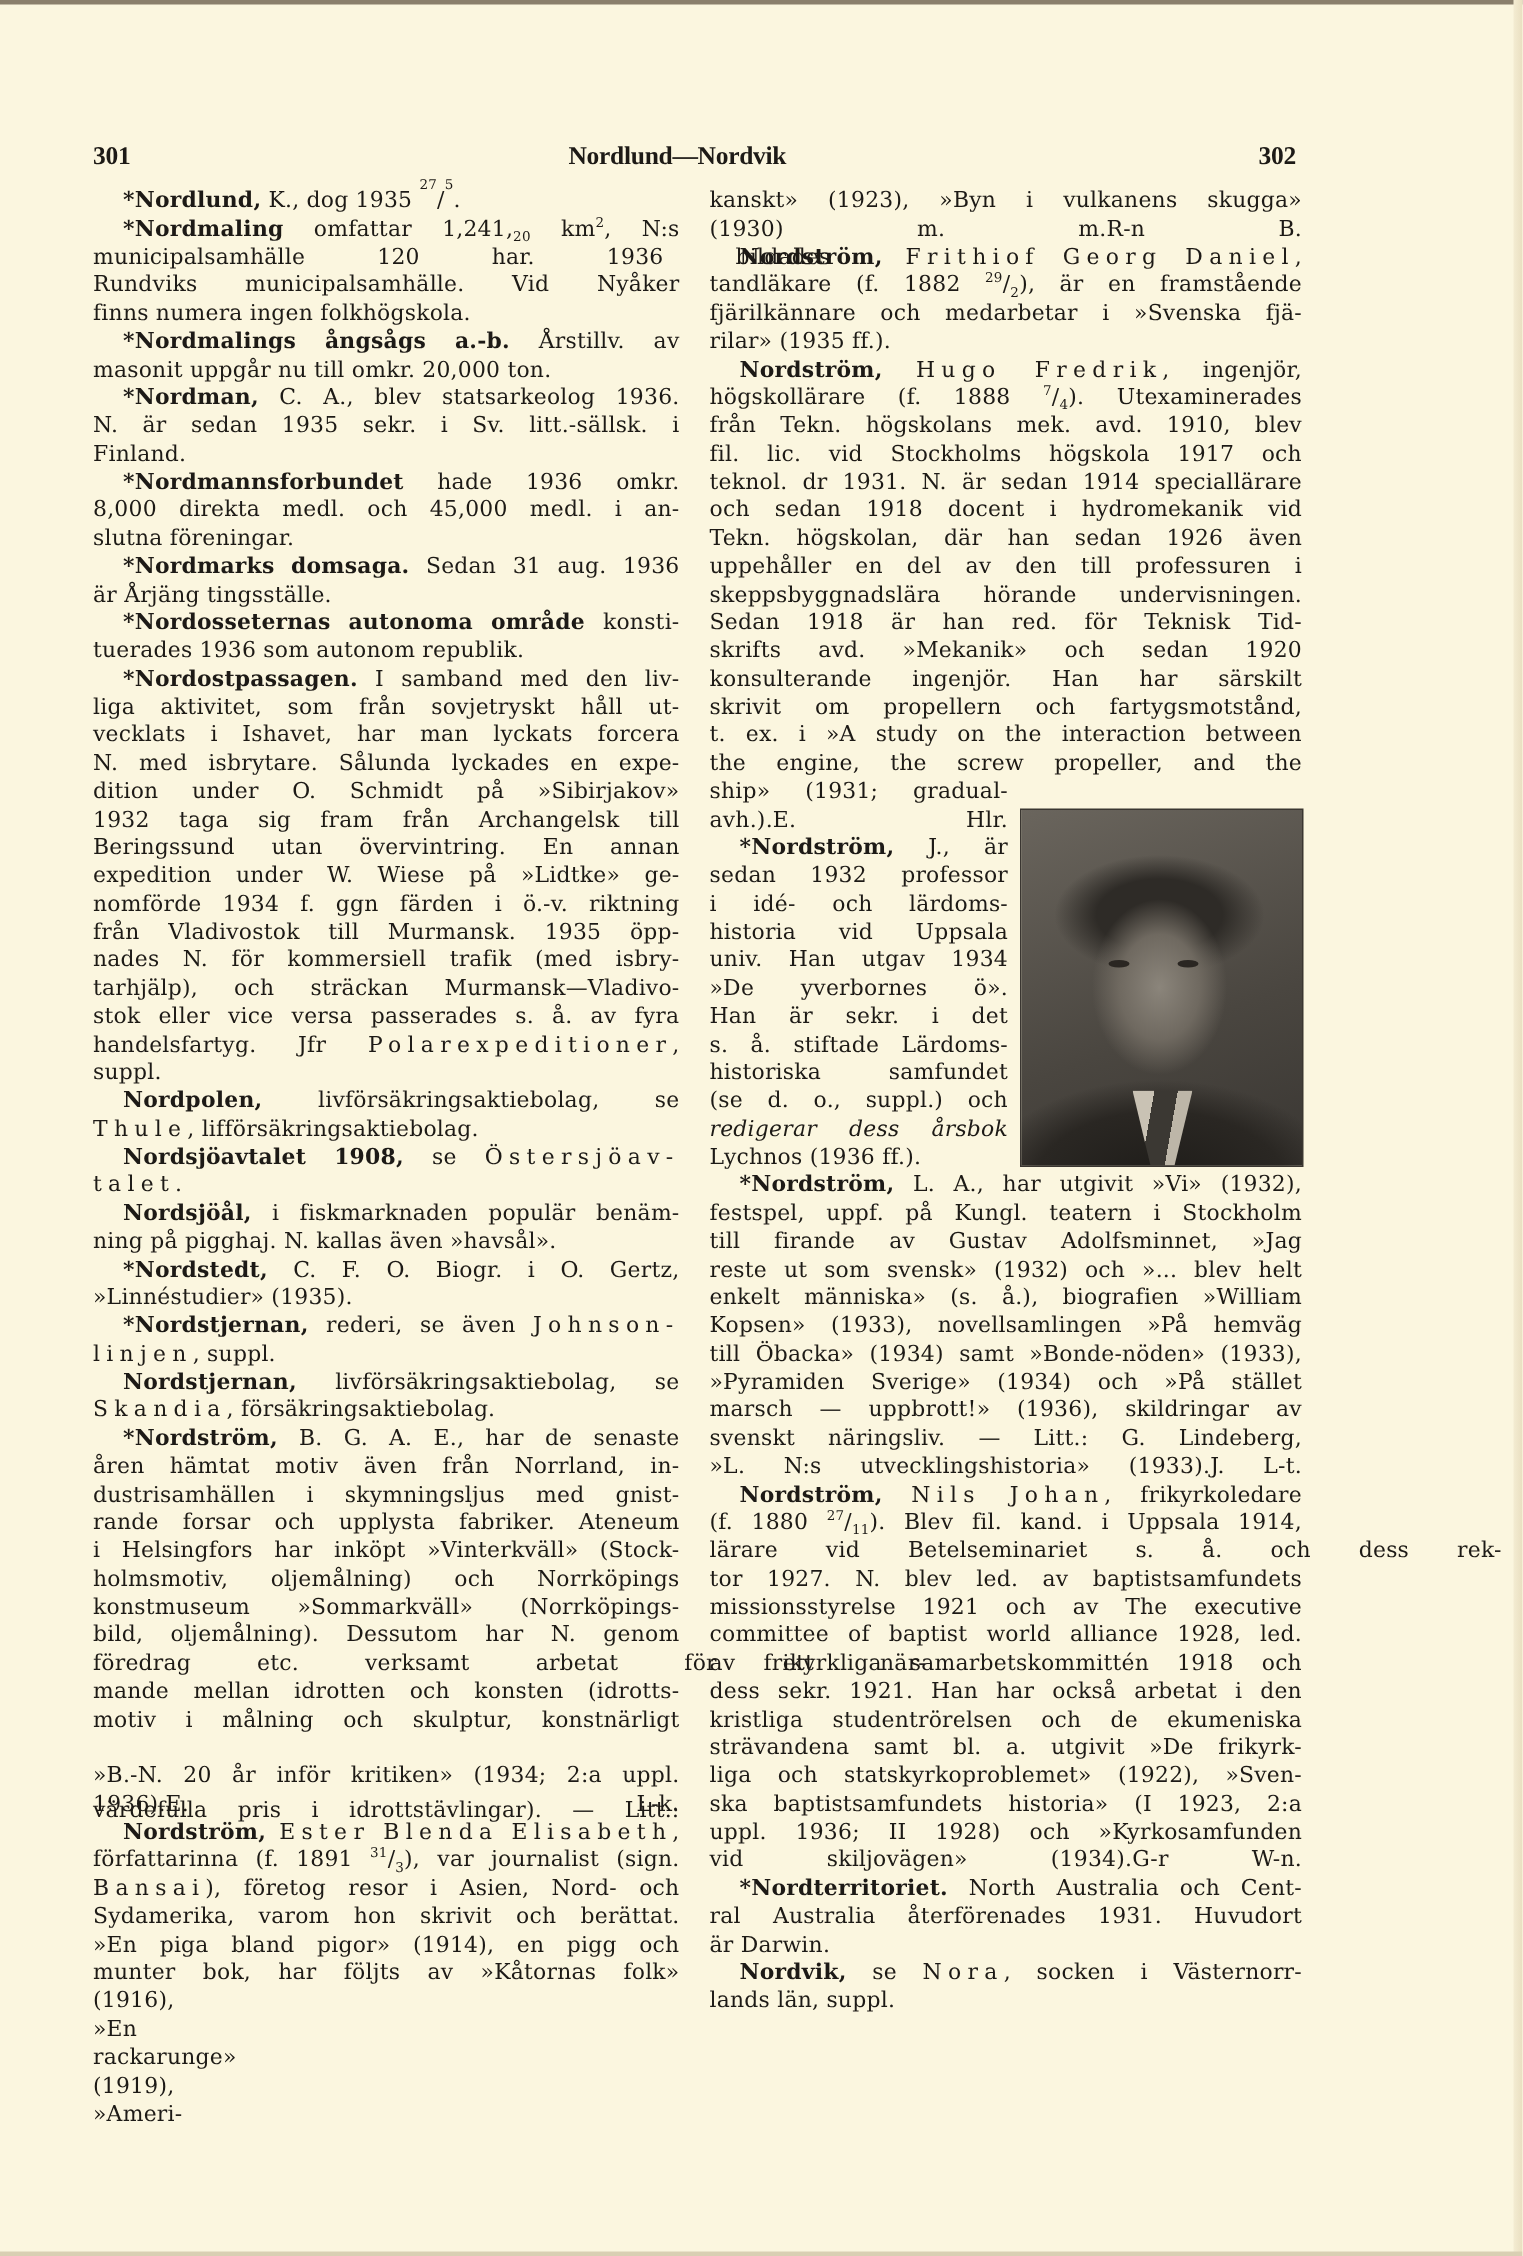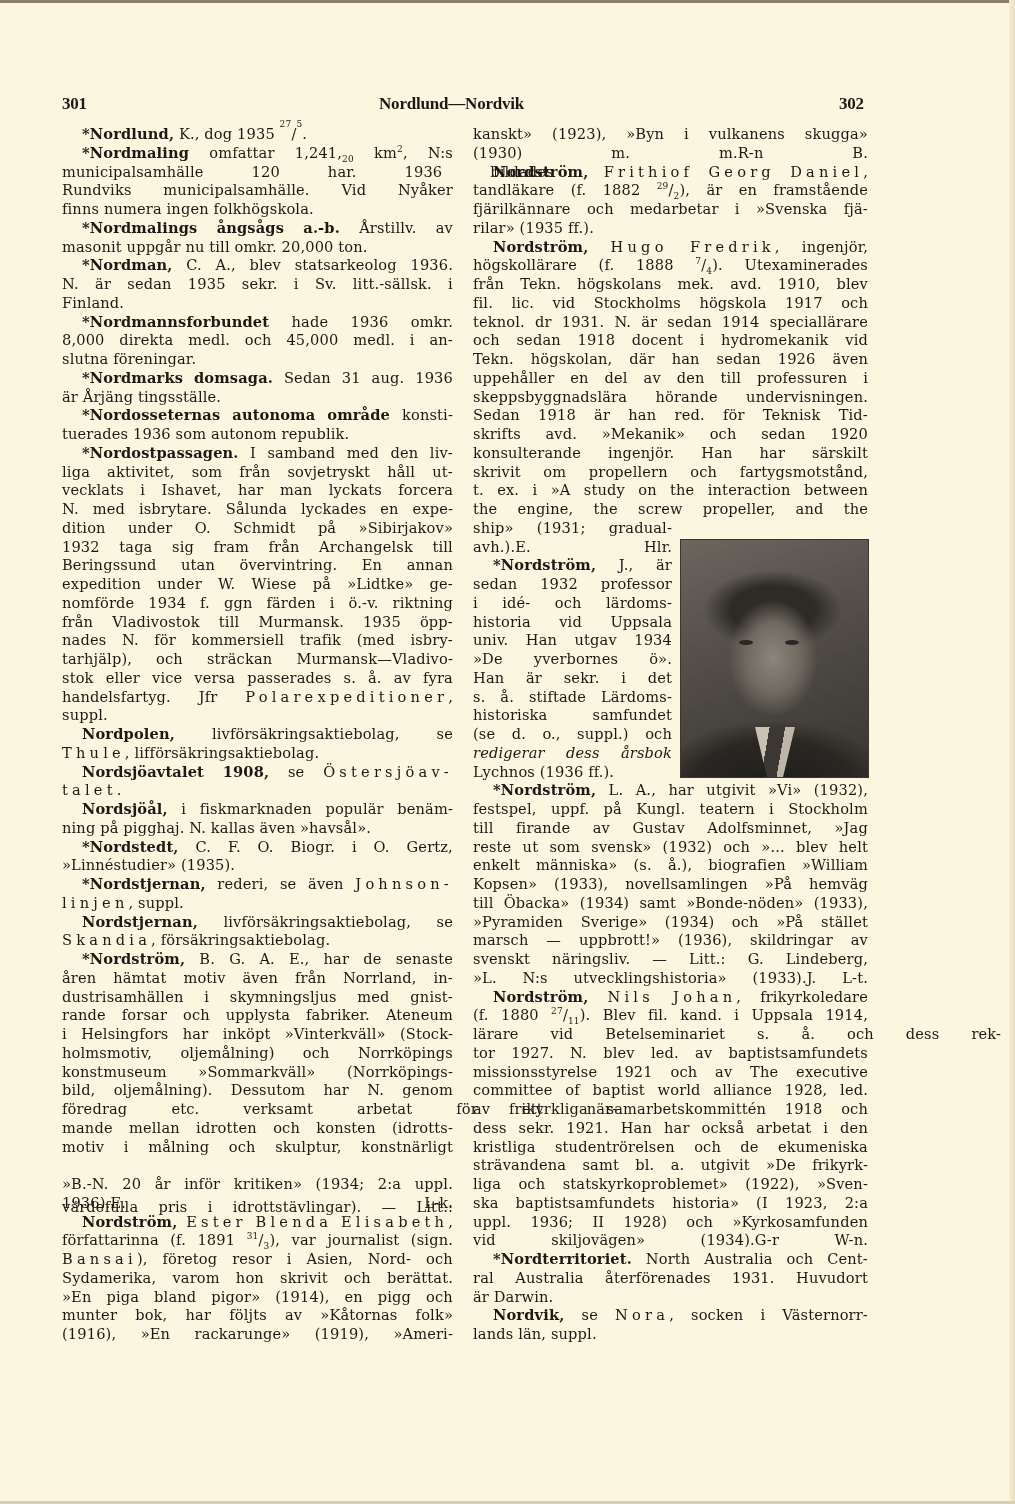--- a/index.html
+++ b/index.html
@@ -492,21 +492,21 @@
     </div>
     <div class="line full" style="top: 1181.25px;">
       <span class="w"><span class="w">munter</span></span>
       <span class="w"><span class="w">bok,</span></span>
       <span class="w"><span class="w">har</span></span>
       <span class="w"><span class="w">följts</span></span>
       <span class="w"><span class="w">av</span></span>
       <span class="w"><span class="w">»Kåtornas</span></span>
       <span class="w"><span class="w">folk»</span></span>
     </div>
-    <div class="line full" style="top: 1200px;">
+    <div class="line full" style="top: 1200px; flex-direction: column;">
       <span class="w"><span class="w">(1916),</span></span>
       <span class="w"><span class="w">»En</span></span>
       <span class="w"><span class="w">rackarunge»</span></span>
       <span class="w"><span class="w">(1919),</span></span>
       <span class="w"><span class="w">»Ameri-</span></span>
     </div>
   </div>
 <div id="col-right" class="col">
     <div class="line full" style="top: 0px;">
       <span class="w"><span class="w">kanskt»</span></span>

